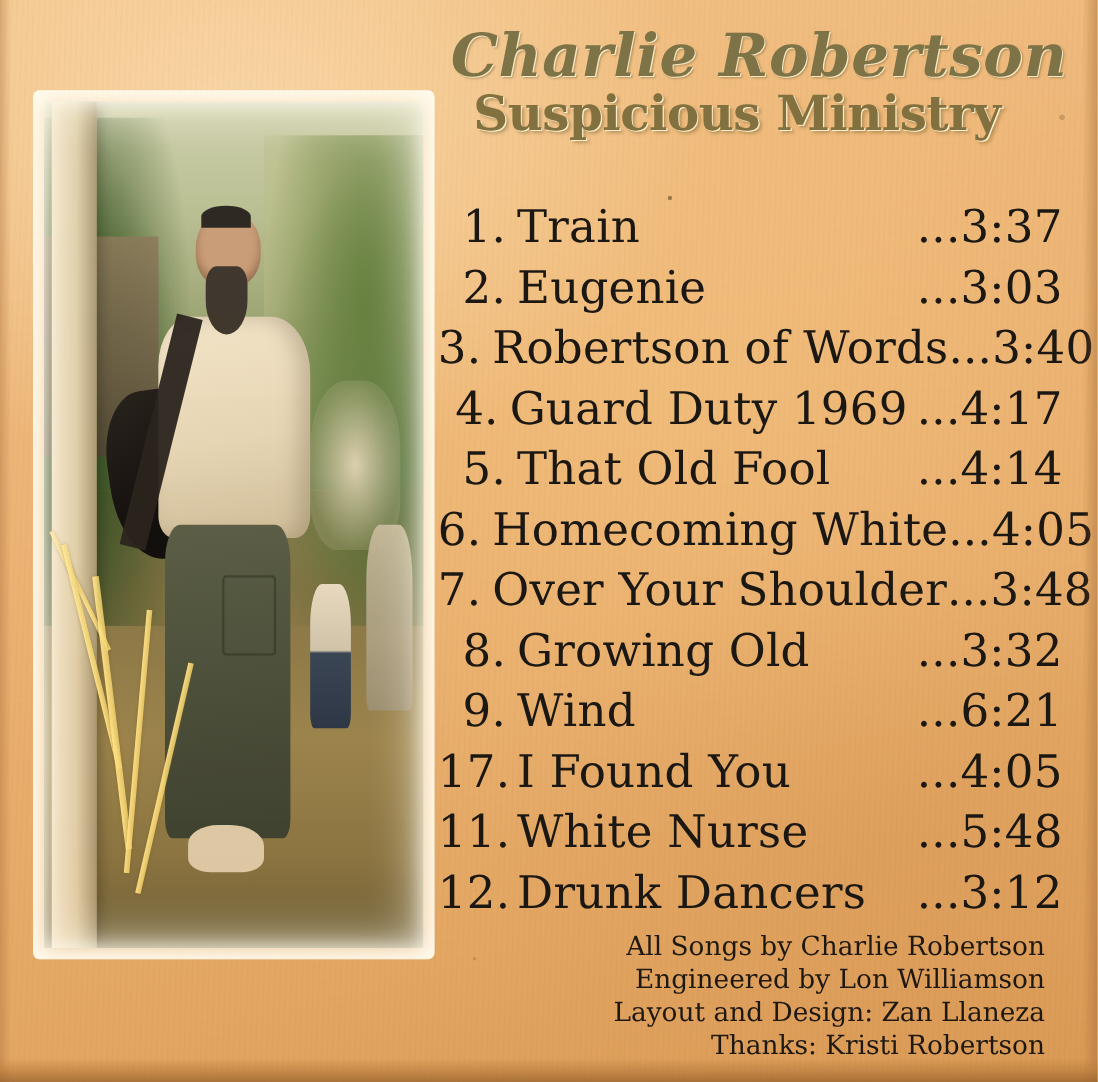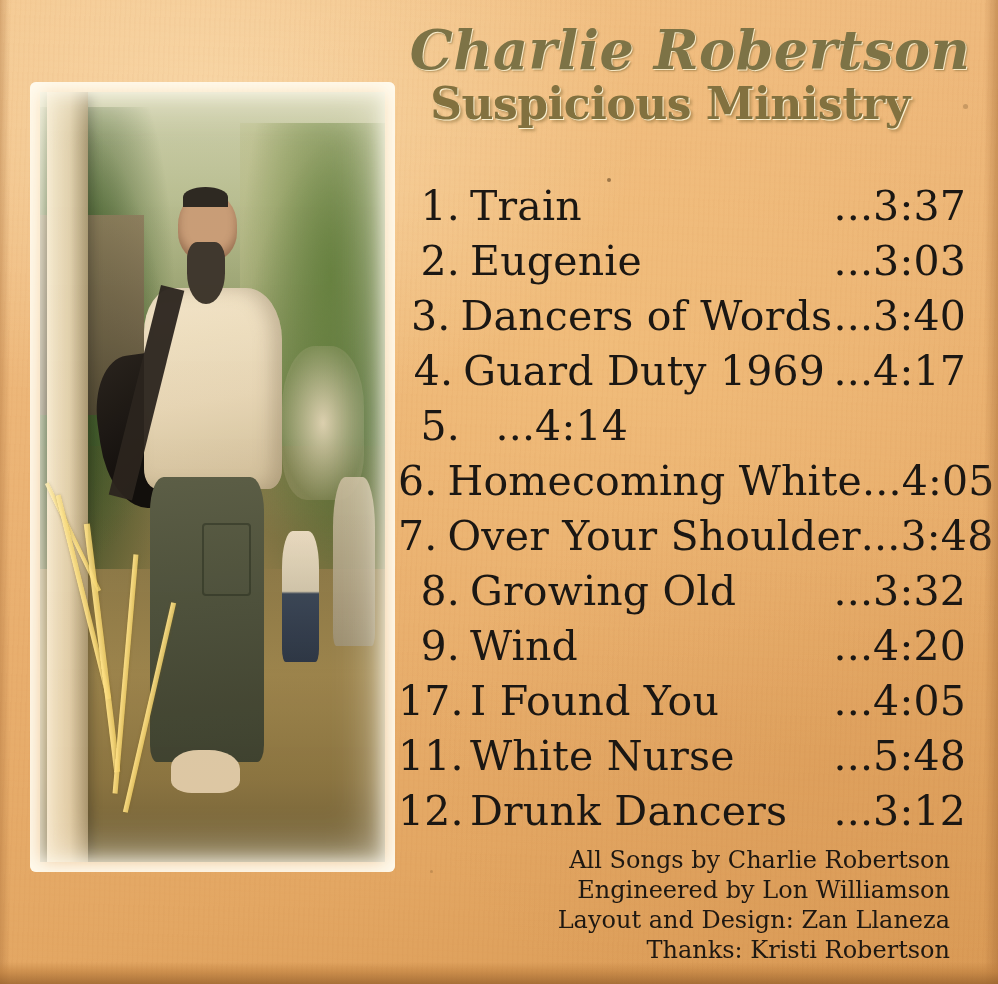--- a/index.html
+++ b/index.html
@@ -327,51 +327,52 @@
       <span class="tk-title">Train</span>
       <span class="tk-time">...3:37</span>
     </div>
     <div class="track">
       <span class="tk-num">2.</span>
       <span class="tk-title">Eugenie</span>
       <span class="tk-time">...3:03</span>
     </div>
     <div class="track">
       <span class="tk-num">3.</span>
-      <span class="tk-title">Dancers of Words</span>
+      <span class="tk-title">Robertson of Words</span>
       <span class="tk-time">...3:40</span>
     </div>
     <div class="track">
       <span class="tk-num">4.</span>
       <span class="tk-title">Guard Duty 1969</span>
       <span class="tk-time">...4:17</span>
     </div>
     <div class="track">
       <span class="tk-num">5.</span>
+      <span class="tk-title">That Old Fool</span>
       <span class="tk-time">...4:14</span>
     </div>
     <div class="track">
       <span class="tk-num">6.</span>
       <span class="tk-title">Homecoming White</span>
       <span class="tk-time">...4:05</span>
     </div>
     <div class="track">
       <span class="tk-num">7.</span>
       <span class="tk-title">Over Your Shoulder</span>
       <span class="tk-time">...3:48</span>
     </div>
     <div class="track">
       <span class="tk-num">8.</span>
       <span class="tk-title">Growing Old</span>
       <span class="tk-time">...3:32</span>
     </div>
     <div class="track">
       <span class="tk-num">9.</span>
       <span class="tk-title">Wind</span>
-      <span class="tk-time">...4:20</span>
+      <span class="tk-time">...6:21</span>
     </div>
     <div class="track">
       <span class="tk-num">17.</span>
       <span class="tk-title">I Found You</span>
       <span class="tk-time">...4:05</span>
     </div>
     <div class="track">
       <span class="tk-num">11.</span>
       <span class="tk-title">White Nurse</span>
       <span class="tk-time">...5:48</span>

